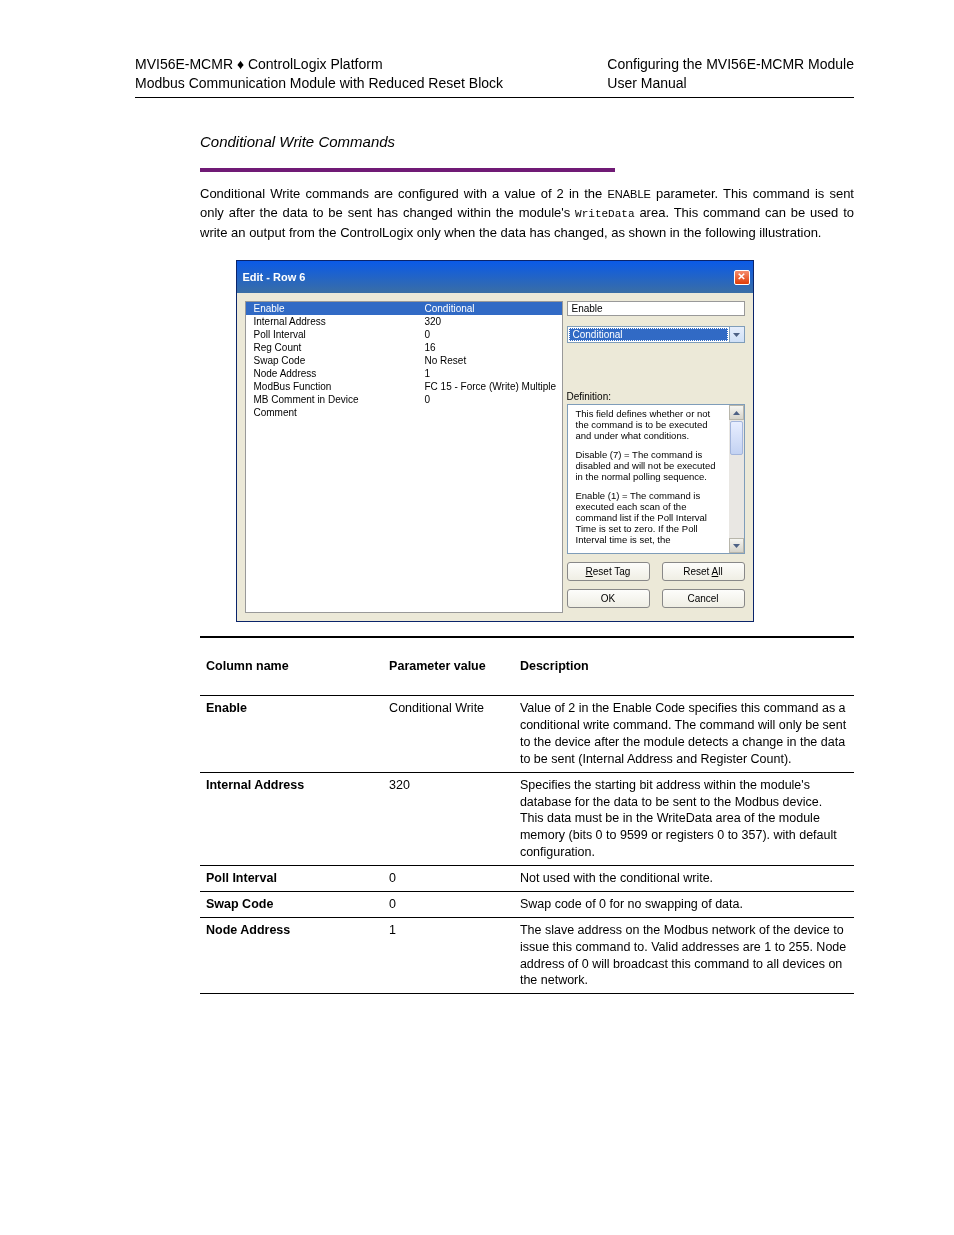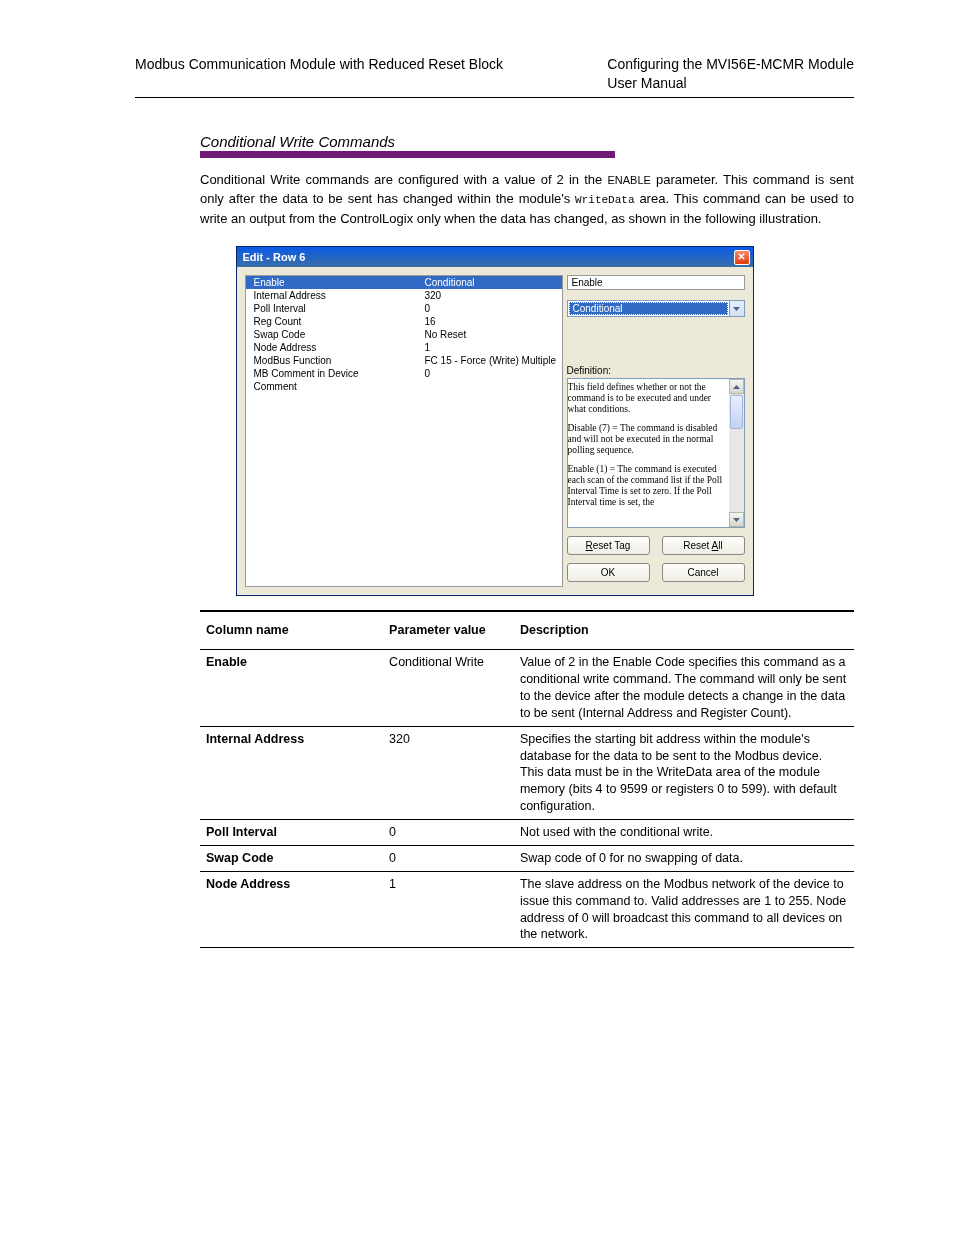--- a/index.html
+++ b/index.html
@@ -28,22 +28,22 @@
     border-top: 1px solid #000;
     margin: 4px 0 0 0;
   }
   .section-title-wrap {
     margin: 35px 0 0 65px;
   }
   .section-title {
     display: inline-block;
     font-style: italic;
     font-size: 15px;
-    border-bottom: 7px solid #701a75;
-    padding-bottom: 1px;
+    border-bottom: 4px solid #701a75;
+    padding-bottom: 18px;
     width: 415px;
   }
   .body-text {
     margin: 12px 0 0 65px;
     font-size: 13px;
     line-height: 1.5;
     text-align: justify;
   }
   .body-text .ss { font-family: Verdana, Geneva, sans-serif; font-size: 11px; }
   .body-text .courier { font-family: "Courier New", Courier, monospace; font-size: 11px; }
@@ -52,21 +52,21 @@
   .dialog-wrap {
     margin: 18px auto 0 auto;
     width: 518px;
     border: 1px solid #0a246a;
   }
   .titlebar {
     display: flex;
     align-items: center;
     justify-content: space-between;
     background: linear-gradient(to bottom, #0a5ae8, #3a6ea5);
-    height: 20px;
+    height: 32px;
     padding: 0 3px 0 6px;
   }
   .titlebar-text {
     color: #fff;
     font-family: Tahoma, Verdana, sans-serif;
     font-size: 11px;
     font-weight: bold;
   }
   .close-btn {
     width: 16px; height: 15px;
@@ -156,22 +156,22 @@
 
   .rp-def-label { margin-top: 48px; margin-bottom: 2px; }
   .rp-def-box {
     display: flex;
     border: 1px solid #7f9db9;
     background: #fff;
     height: 150px;
   }
   .rp-def-text {
     flex: 1;
-    padding: 3px 0;
-    font-family: Liberation Serif, serif;
+    padding: 3px 8px;
+    font-family: Liberation Sans, sans-serif;
     font-size: 9.5px;
     line-height: 11px;
     overflow: hidden;
   }
   .rp-def-text p { margin: 0 0 8px 0; }
   .rp-scroll {
     width: 15px;
     background: #e9e7e3;
     display: flex;
     flex-direction: column;
@@ -221,33 +221,34 @@
     border-top: 1px solid #000;
     border-bottom: 1px solid #000;
     padding: 4px 6px;
     vertical-align: top;
     line-height: 1.35;
   }
   .def-table tr:first-child td {
     border-top: 2px solid #000;
     font-weight: bold;
     font-size: 12.5px;
-    padding: 10px 6px;
+    padding: 20px 6px;
   }
   .def-table td:nth-child(1){ width: 28%; font-weight: bold; }
   .def-table tr.row td:nth-child(1){ font-weight: bold; }
   .def-table td:nth-child(2){ width:20%; }
   .def-table td:nth-child(3){ width:52%; }
 </style>
 </head>
 <body>
 
 <div class="page">
   <div class="header-row">
     <div class="header-left">
+      <div>MVI56E-MCMR ♦ ControlLogix Platform</div>
       <div>Modbus Communication Module with Reduced Reset Block</div>
     </div>
     <div class="header-right">
       <div>Configuring the MVI56E-MCMR Module</div>
       <div>User Manual</div>
     </div>
   </div>
   <hr class="header-rule">
 
   <div class="section-title-wrap">
@@ -359,21 +360,21 @@
       <td>Description</td>
     </tr>
     <tr class="row">
           <td>Enable</td>
           <td>Conditional Write</td>
           <td>Value of 2 in the Enable Code specifies this command as a conditional write command. The command will only be sent to the device after the module detects a change in the data to be sent (Internal Address and Register Count).</td>
         </tr>
     <tr class="row">
           <td>Internal Address</td>
           <td>320</td>
-          <td>Specifies the starting bit address within the module's database for the data to be sent to the Modbus device. This data must be in the WriteData area of the module memory (bits 4 to 9599 or registers 0 to 599). with default configuration.</td>
+          <td>Specifies the starting bit address within the module's database for the data to be sent to the Modbus device. This data must be in the WriteData area of the module memory (bits 0 to 9599 or registers 0 to 357). with default configuration.</td>
         </tr>
     <tr class="row">
           <td>Poll Interval</td>
           <td>0</td>
           <td>Not used with the conditional write.</td>
         </tr>
     <tr class="row">
           <td>Swap Code</td>
           <td>0</td>
           <td>Swap code of 0 for no swapping of data.</td>

